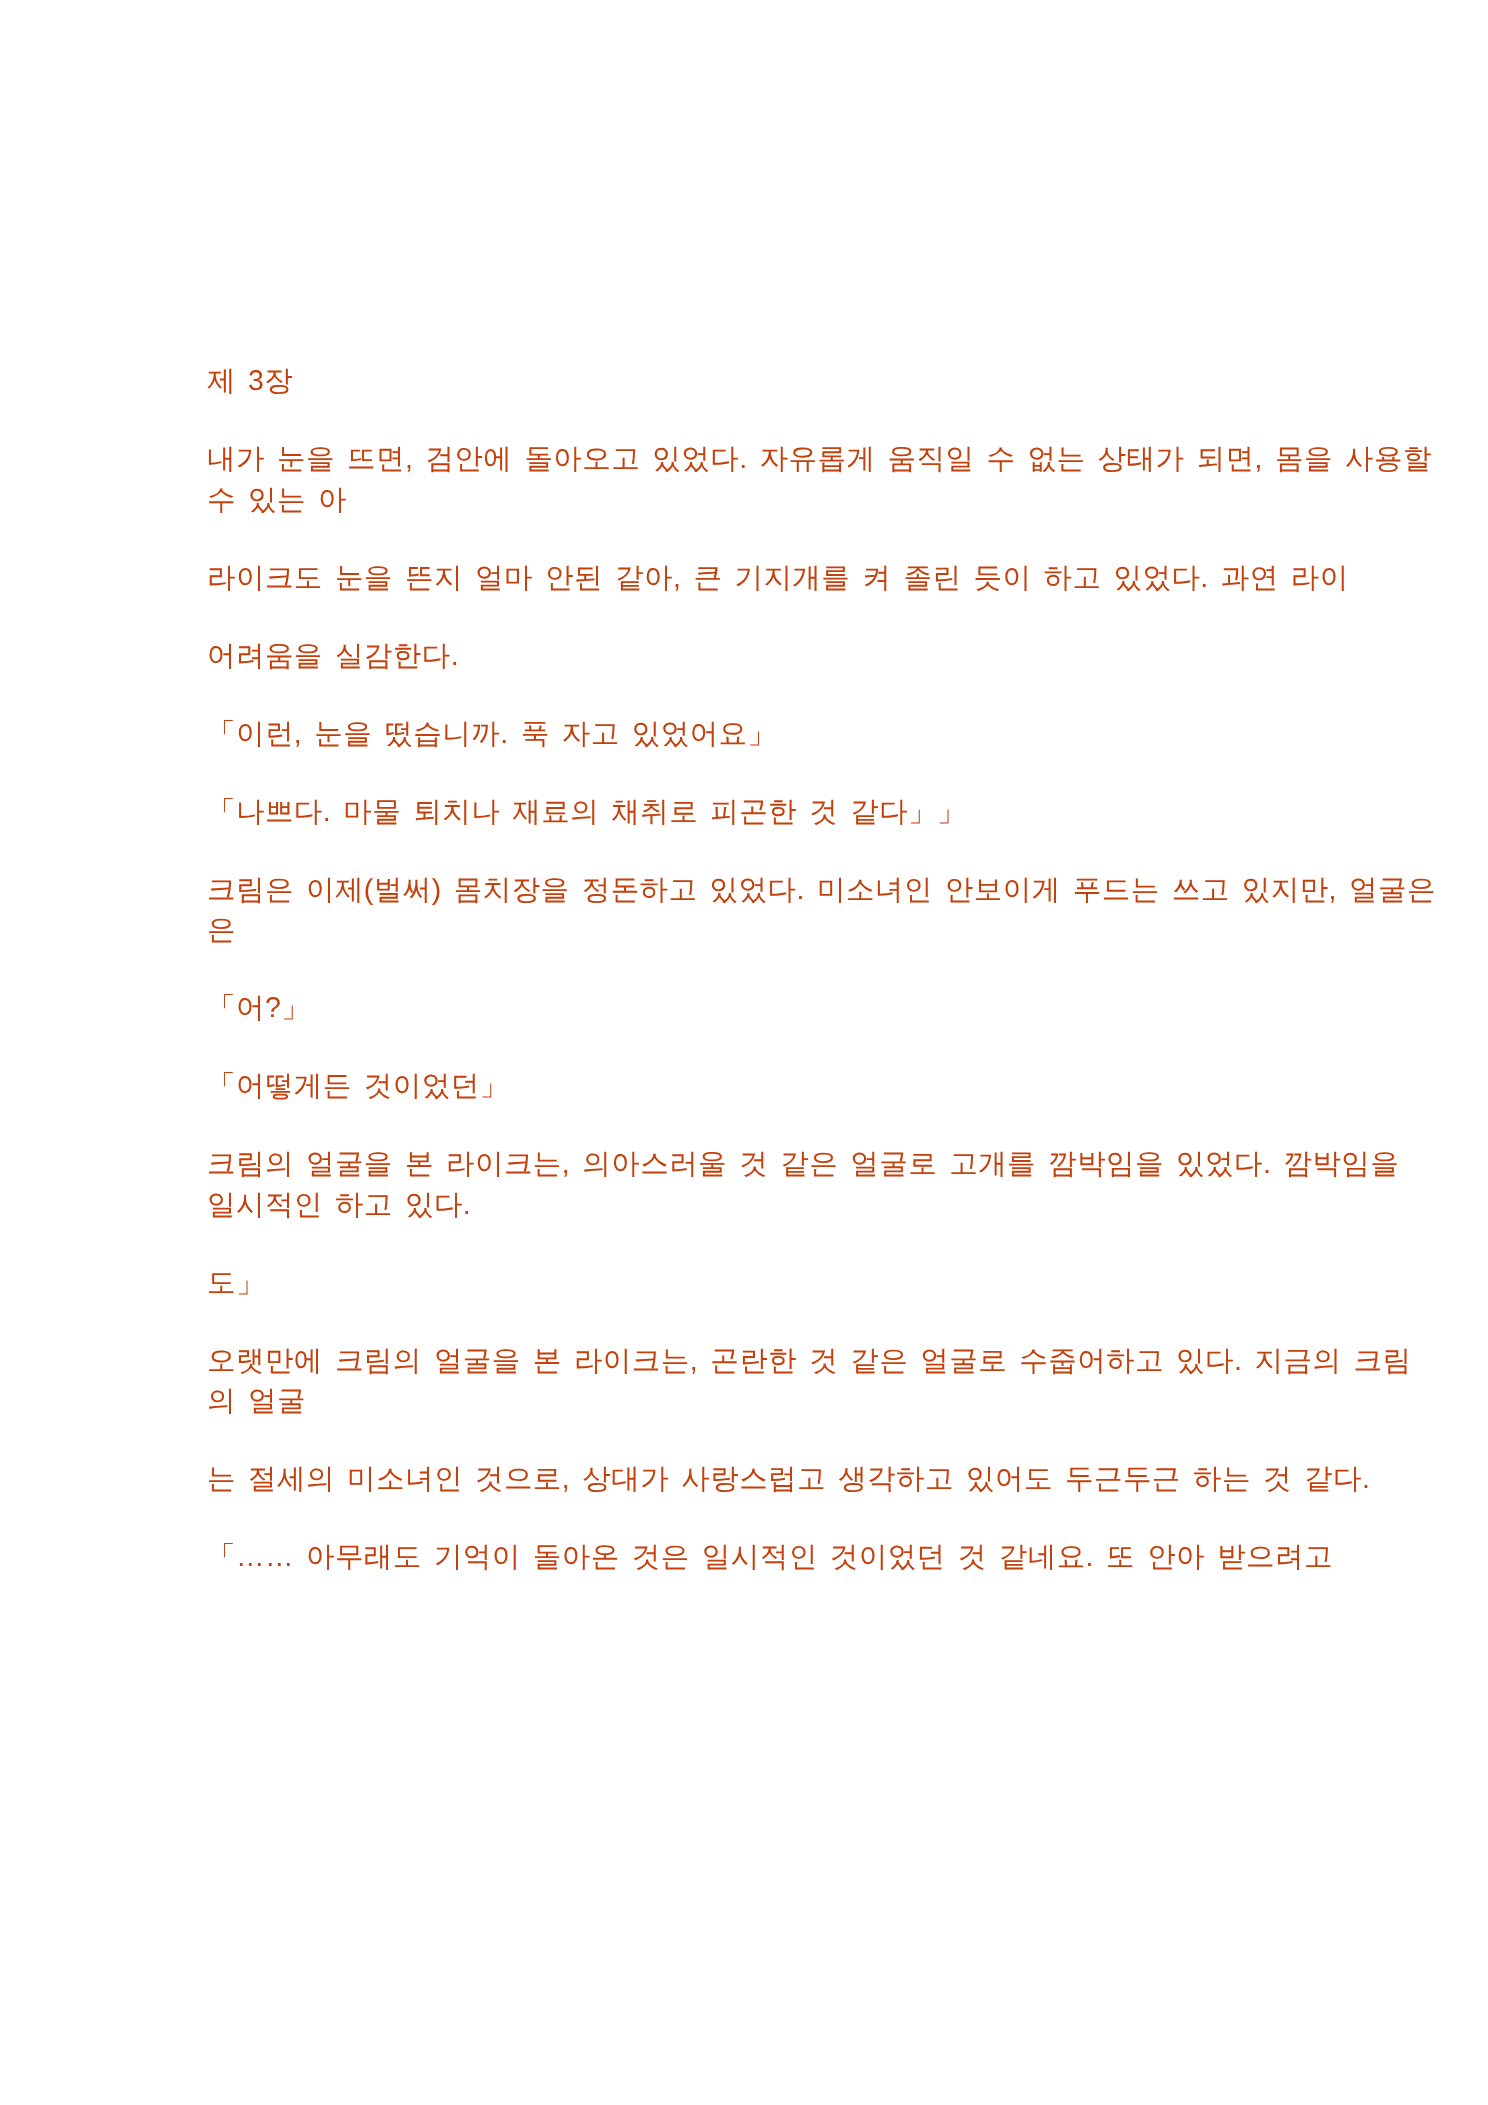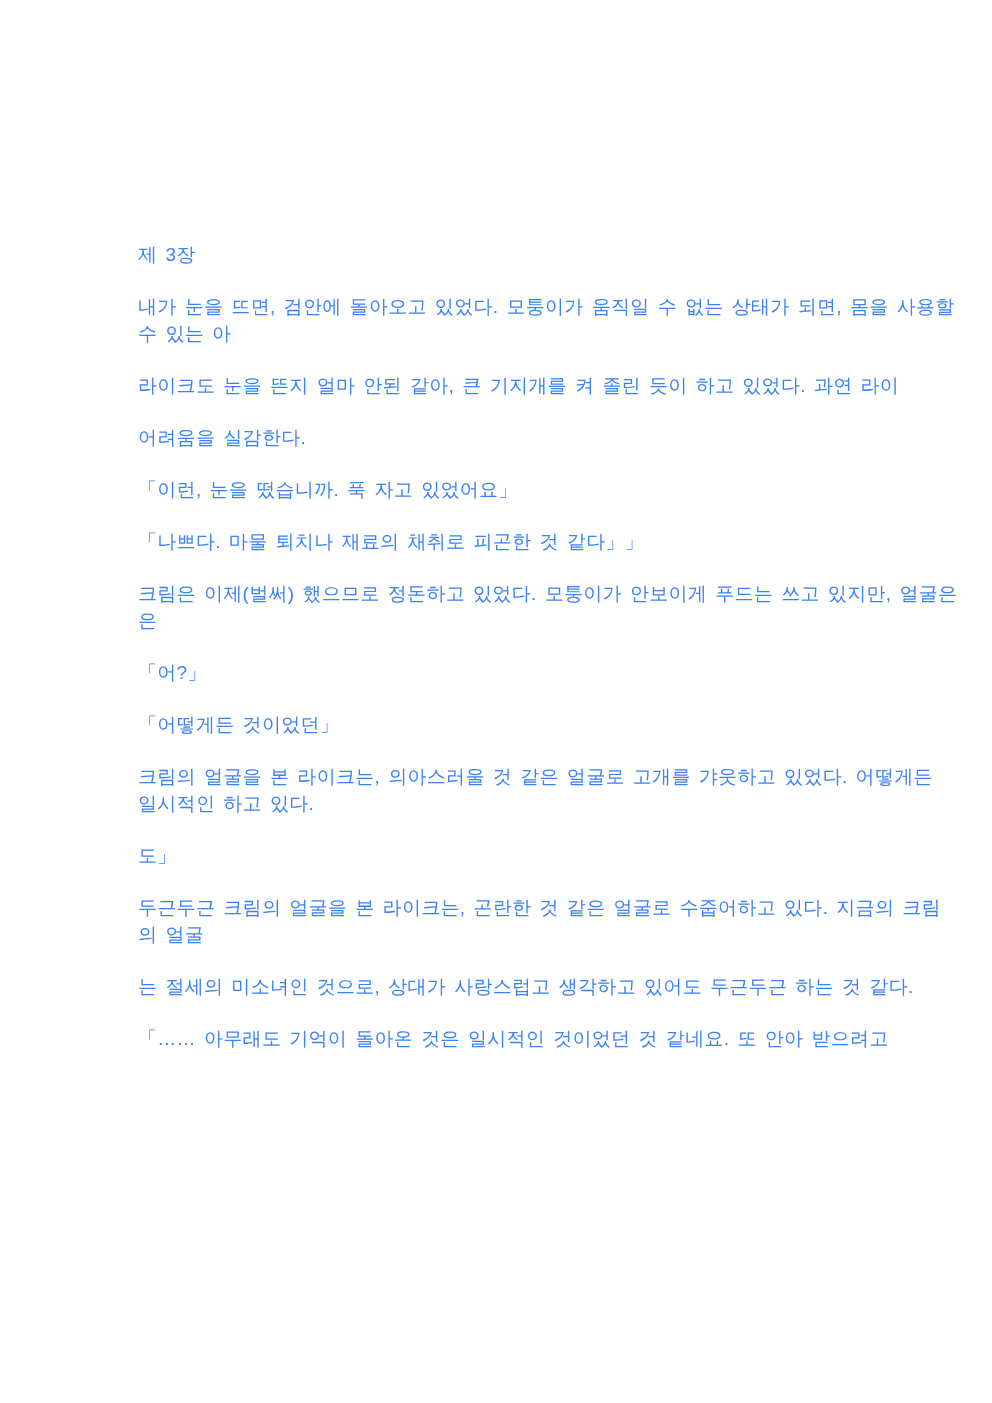--- a/index.html
+++ b/index.html
@@ -14,56 +14,56 @@
     position: absolute;
     left: 138px;
     top: 241px;
     width: 800px;
   }
   .para {
     margin: 0 0 25px 0;
     font-family: "Liberation Sans", sans-serif;
     font-size: 19px;
     line-height: 27px;
-    color: #3b82f6;
+    color: #c2410c;
     white-space: nowrap;
     letter-spacing: 0.3px;
     word-spacing: 2.5px;
   }
   .para span { display: inline; }
 </style>
 </head>
 <body>
 
 <main class="page">
 
   <p class="para"><span>제 3장</span></p>
 
-  <p class="para"><span>내가 눈을 뜨면, 검안에 돌아오고 있었다. 모퉁이가 움직일 수 없는 상태가 되면, 몸을 사용할</span><br><span>수 있는 아</span></p>
+  <p class="para"><span>내가 눈을 뜨면, 검안에 돌아오고 있었다. 자유롭게 움직일 수 없는 상태가 되면, 몸을 사용할</span><br><span>수 있는 아</span></p>
 
   <p class="para"><span>라이크도 눈을 뜬지 얼마 안된 같아, 큰 기지개를 켜 졸린 듯이 하고 있었다. 과연 라이</span></p>
 
   <p class="para"><span>어려움을 실감한다.</span></p>
 
 
   <p class="para"><span>「이런, 눈을 떴습니까. 푹 자고 있었어요」</span></p>
 
   <p class="para"><span>「나쁘다. 마물 퇴치나 재료의 채취로 피곤한 것 같다」」</span></p>
 
-  <p class="para"><span>크림은 이제(벌써) 했으므로 정돈하고 있었다. 모퉁이가 안보이게 푸드는 쓰고 있지만, 얼굴은</span><br><span>은</span></p>
+  <p class="para"><span>크림은 이제(벌써) 몸치장을 정돈하고 있었다. 미소녀인 안보이게 푸드는 쓰고 있지만, 얼굴은</span><br><span>은</span></p>
 
 
   <p class="para"><span>「어?」</span></p>
 
   <p class="para"><span>「어떻게든 것이었던」</span></p>
 
-  <p class="para"><span>크림의 얼굴을 본 라이크는, 의아스러울 것 같은 얼굴로 고개를 갸웃하고 있었다. 어떻게든</span><br><span>일시적인 하고 있다.</span></p>
+  <p class="para"><span>크림의 얼굴을 본 라이크는, 의아스러울 것 같은 얼굴로 고개를 깜박임을 있었다. 깜박임을</span><br><span>일시적인 하고 있다.</span></p>
 
 
   <p class="para"><span>도」</span></p>
 
-  <p class="para"><span>두근두근 크림의 얼굴을 본 라이크는, 곤란한 것 같은 얼굴로 수줍어하고 있다. 지금의 크림</span><br><span>의 얼굴</span></p>
+  <p class="para"><span>오랫만에 크림의 얼굴을 본 라이크는, 곤란한 것 같은 얼굴로 수줍어하고 있다. 지금의 크림</span><br><span>의 얼굴</span></p>
 
   <p class="para"><span>는 절세의 미소녀인 것으로, 상대가 사랑스럽고 생각하고 있어도 두근두근 하는 것 같다.</span></p>
 
   <p class="para"><span>「…… 아무래도 기억이 돌아온 것은 일시적인 것이었던 것 같네요. 또 안아 받으려고</span></p>
 
 </main>
 
 </body></html>

